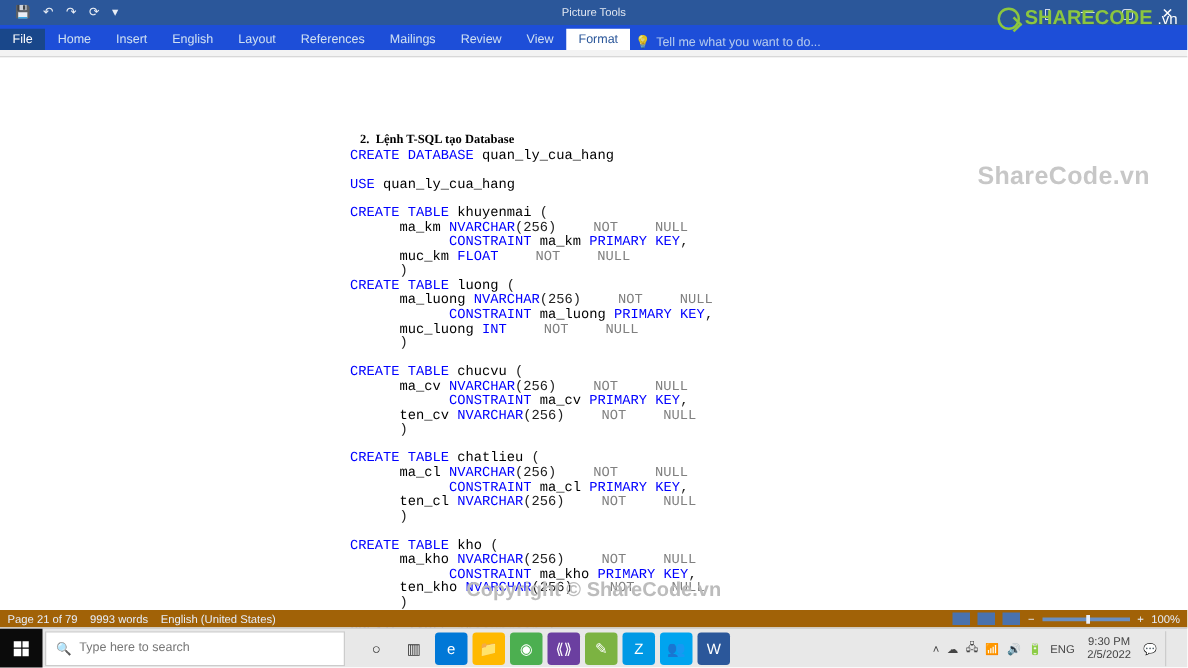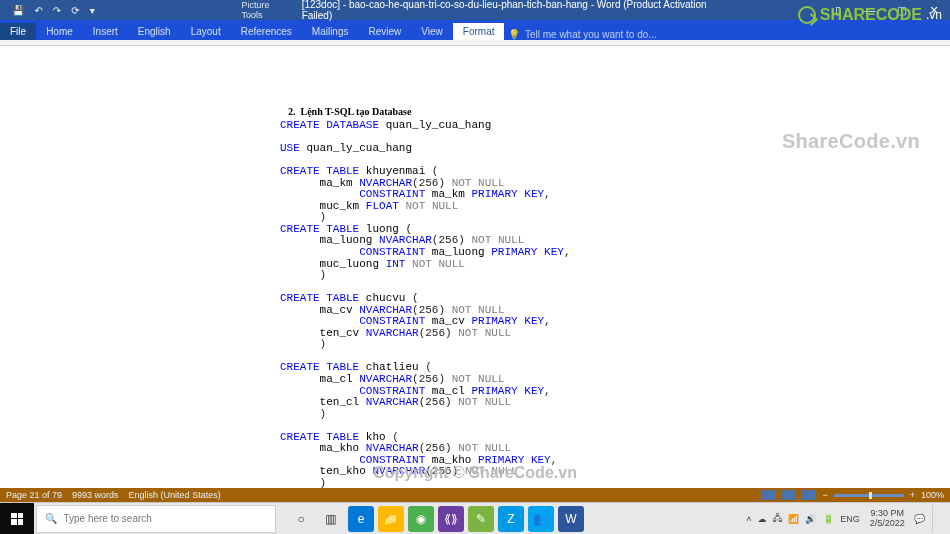--- a/index.html
+++ b/index.html
@@ -25,21 +25,21 @@
   
   .ribbon-strip { height: 6px; background: #f3f3f3; border-bottom: 1px solid #d0d0d0; }
 
   
   .doc-area { position: absolute; top: 46px; bottom: 32px; left: 0; right: 0; background: #fff; overflow: hidden; }
   .heading { position: absolute; left: 288px; top: 60px; font-family: "Times New Roman", serif; font-size: 10px; }
   .heading b { font-weight: 700; }
   .code { position: absolute; left: 280px; top: 74px; font-family: Consolas, "Courier New", monospace; font-size: 11px; line-height: 1.05; white-space: pre; color: #222; }
   .kw   { color: #0000ff; }
   .type { color: #0000ff; }
-  .gray { color: #808080; }
+  .gray { color: #808080; margin-left: 23px; }
   .name { color: #000; }
 
   
   .wm1 { position: absolute; right: 30px; top: 84px; color: #c7c7c7; font-size: 20px; font-weight: 700; letter-spacing: .3px; }
   .wm2 { position: absolute; left: 50%; bottom: 20px; transform: translateX(-50%); color: #bcbcbc; font-size: 16px; font-weight: 600; }
   .logo { position: absolute; right: 8px; top: 6px; color: #8cc63f; font-weight: 700; font-size: 16px; display: flex; align-items: center; gap: 4px; z-index: 50; }
   .logo .dotvn { color: #fff; font-size: 12px; font-weight: 400; }
   .logo-icon { width: 18px; height: 18px; border: 2px solid #8cc63f; border-radius: 50%; position: relative; }
   .logo-icon::after { content: ""; position: absolute; right: -2px; bottom: -2px; width: 7px; height: 7px; border-right: 2px solid #8cc63f; border-bottom: 2px solid #8cc63f; transform: rotate(-45deg); }
   .word-status { position: absolute; bottom: 32px; left: 0; right: 0; height: 14px; background: #a16207; color: #e6eefb; font-size: 9px; display: flex; align-items: center; padding: 0 6px; justify-content: space-between; }
@@ -69,21 +69,20 @@
 <div class="titlebar">
   <div class="qat">
     <span>💾</span>
     <span>↶</span>
     <span>↷</span>
     <span>⟳</span>
     <span>▾</span>
   </div>
   <div class="title-center">
     <span class="pic-tools">Picture Tools</span>
-    <span>[123doc] - bao-cao-he-quan-tri-co-so-du-lieu-phan-tich-ban-hang - Word (Product Activation Failed)</span>
   </div>
   <div class="title-right">
     <span>▯</span>
     <span>—</span>
     <span>▢</span>
     <span>✕</span>
   </div>
 </div>
 
 <div class="ribbon">

